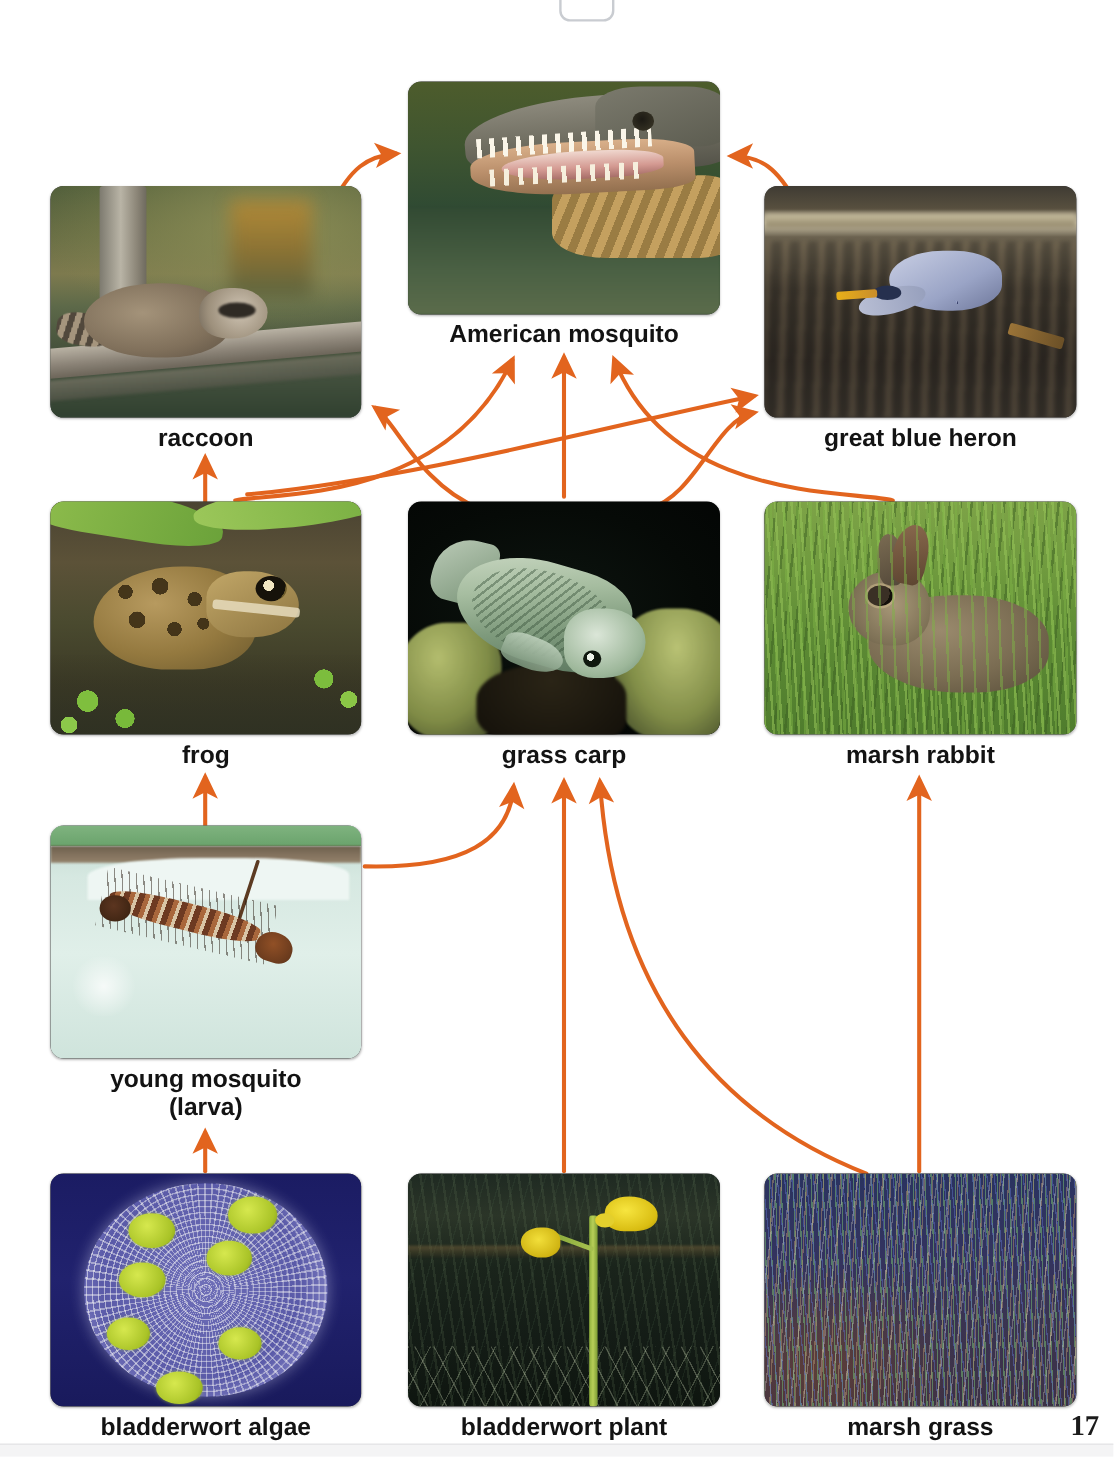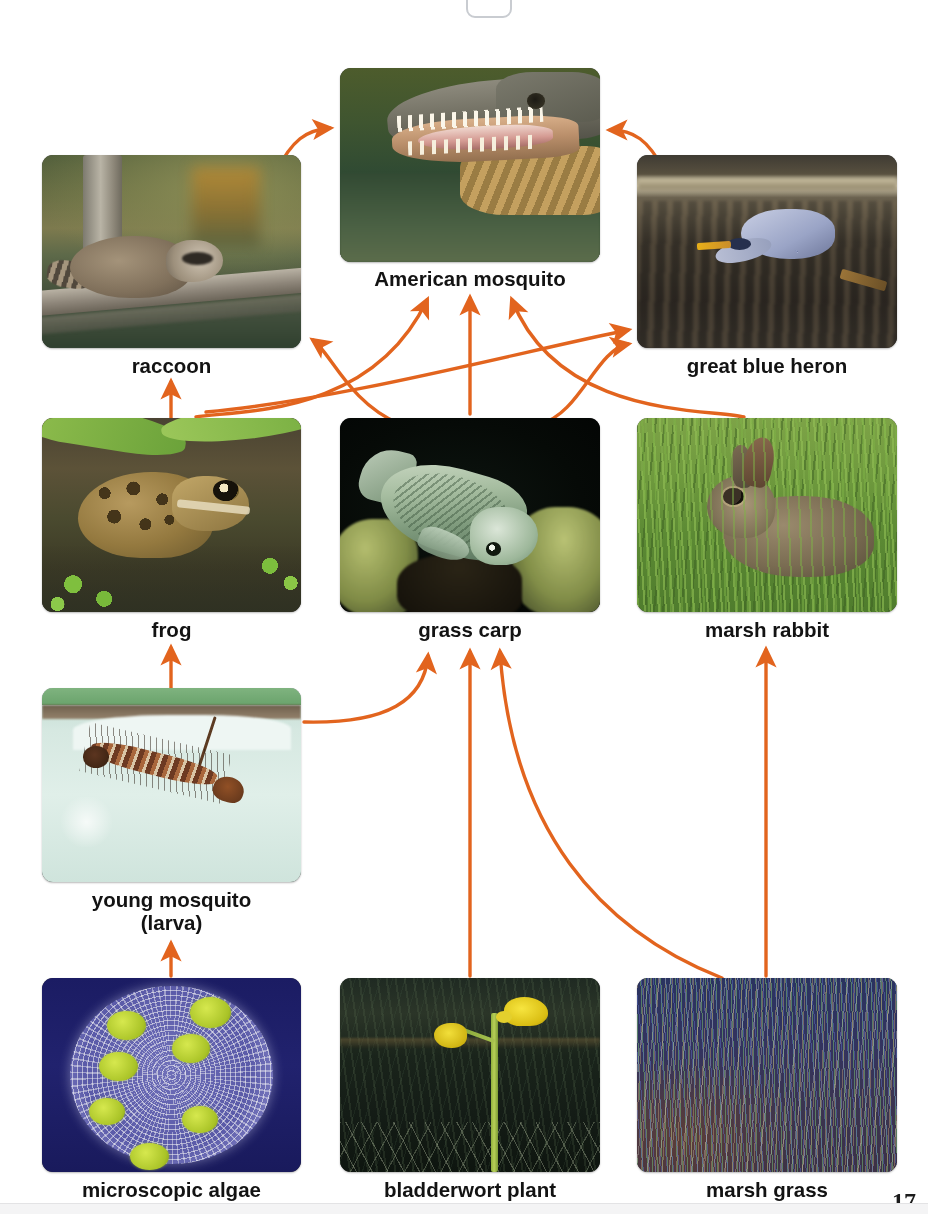--- a/index.html
+++ b/index.html
@@ -27,21 +27,20 @@
 
   
   .page-edge{
     position:absolute;left:0;right:0;bottom:0;height:10px;
     background:#f4f4f5;border-top:1px solid #e3e3e5;
   }
   .page-number{
     position:absolute;right:12px;top:1176px;
     font-size:24px;font-weight:bold;color:#1b1b1b;
     font-family:"Liberation Serif","DejaVu Serif",serif;
-    margin-top:12px;
   }
 
   
   .node{position:absolute;}
   .photo{
     position:absolute;left:0;top:0;
     border-radius:11px;overflow:hidden;
     box-shadow:0 1px 2px rgba(0,0,0,.28);
     background:#333;
   }
@@ -484,21 +483,21 @@
         <div class="ag-dots"></div>
         <div class="ag-colony" style="left:57%;top:10%;width:16%;height:16%;"></div>
         <div class="ag-colony" style="left:25%;top:17%;width:15%;height:15%;"></div>
         <div class="ag-colony" style="left:50%;top:29%;width:15%;height:15%;"></div>
         <div class="ag-colony" style="left:22%;top:38%;width:15%;height:15%;"></div>
         <div class="ag-colony" style="left:18%;top:62%;width:14%;height:14%;"></div>
         <div class="ag-colony" style="left:54%;top:66%;width:14%;height:14%;"></div>
         <div class="ag-colony" style="left:34%;top:85%;width:15%;height:14%;"></div>
       </div>
     </div>
-    <div class="caption" style="top:201px;">microscopic algae</div>
+    <div class="caption" style="top:201px;">bladderwort algae</div>
   </div>
 
   <div class="node" style="left:340px;top:978px;width:260px;height:194px;">
     <div class="photo" style="width:260px;height:194px;">
       <div class="layer ph-blad">
         <div class="bw-murk"></div>
         <div class="bw-band"></div>
         <div class="bw-roots"></div>
         <div class="bw-stem"></div>
         <div class="bw-stem2"></div>

